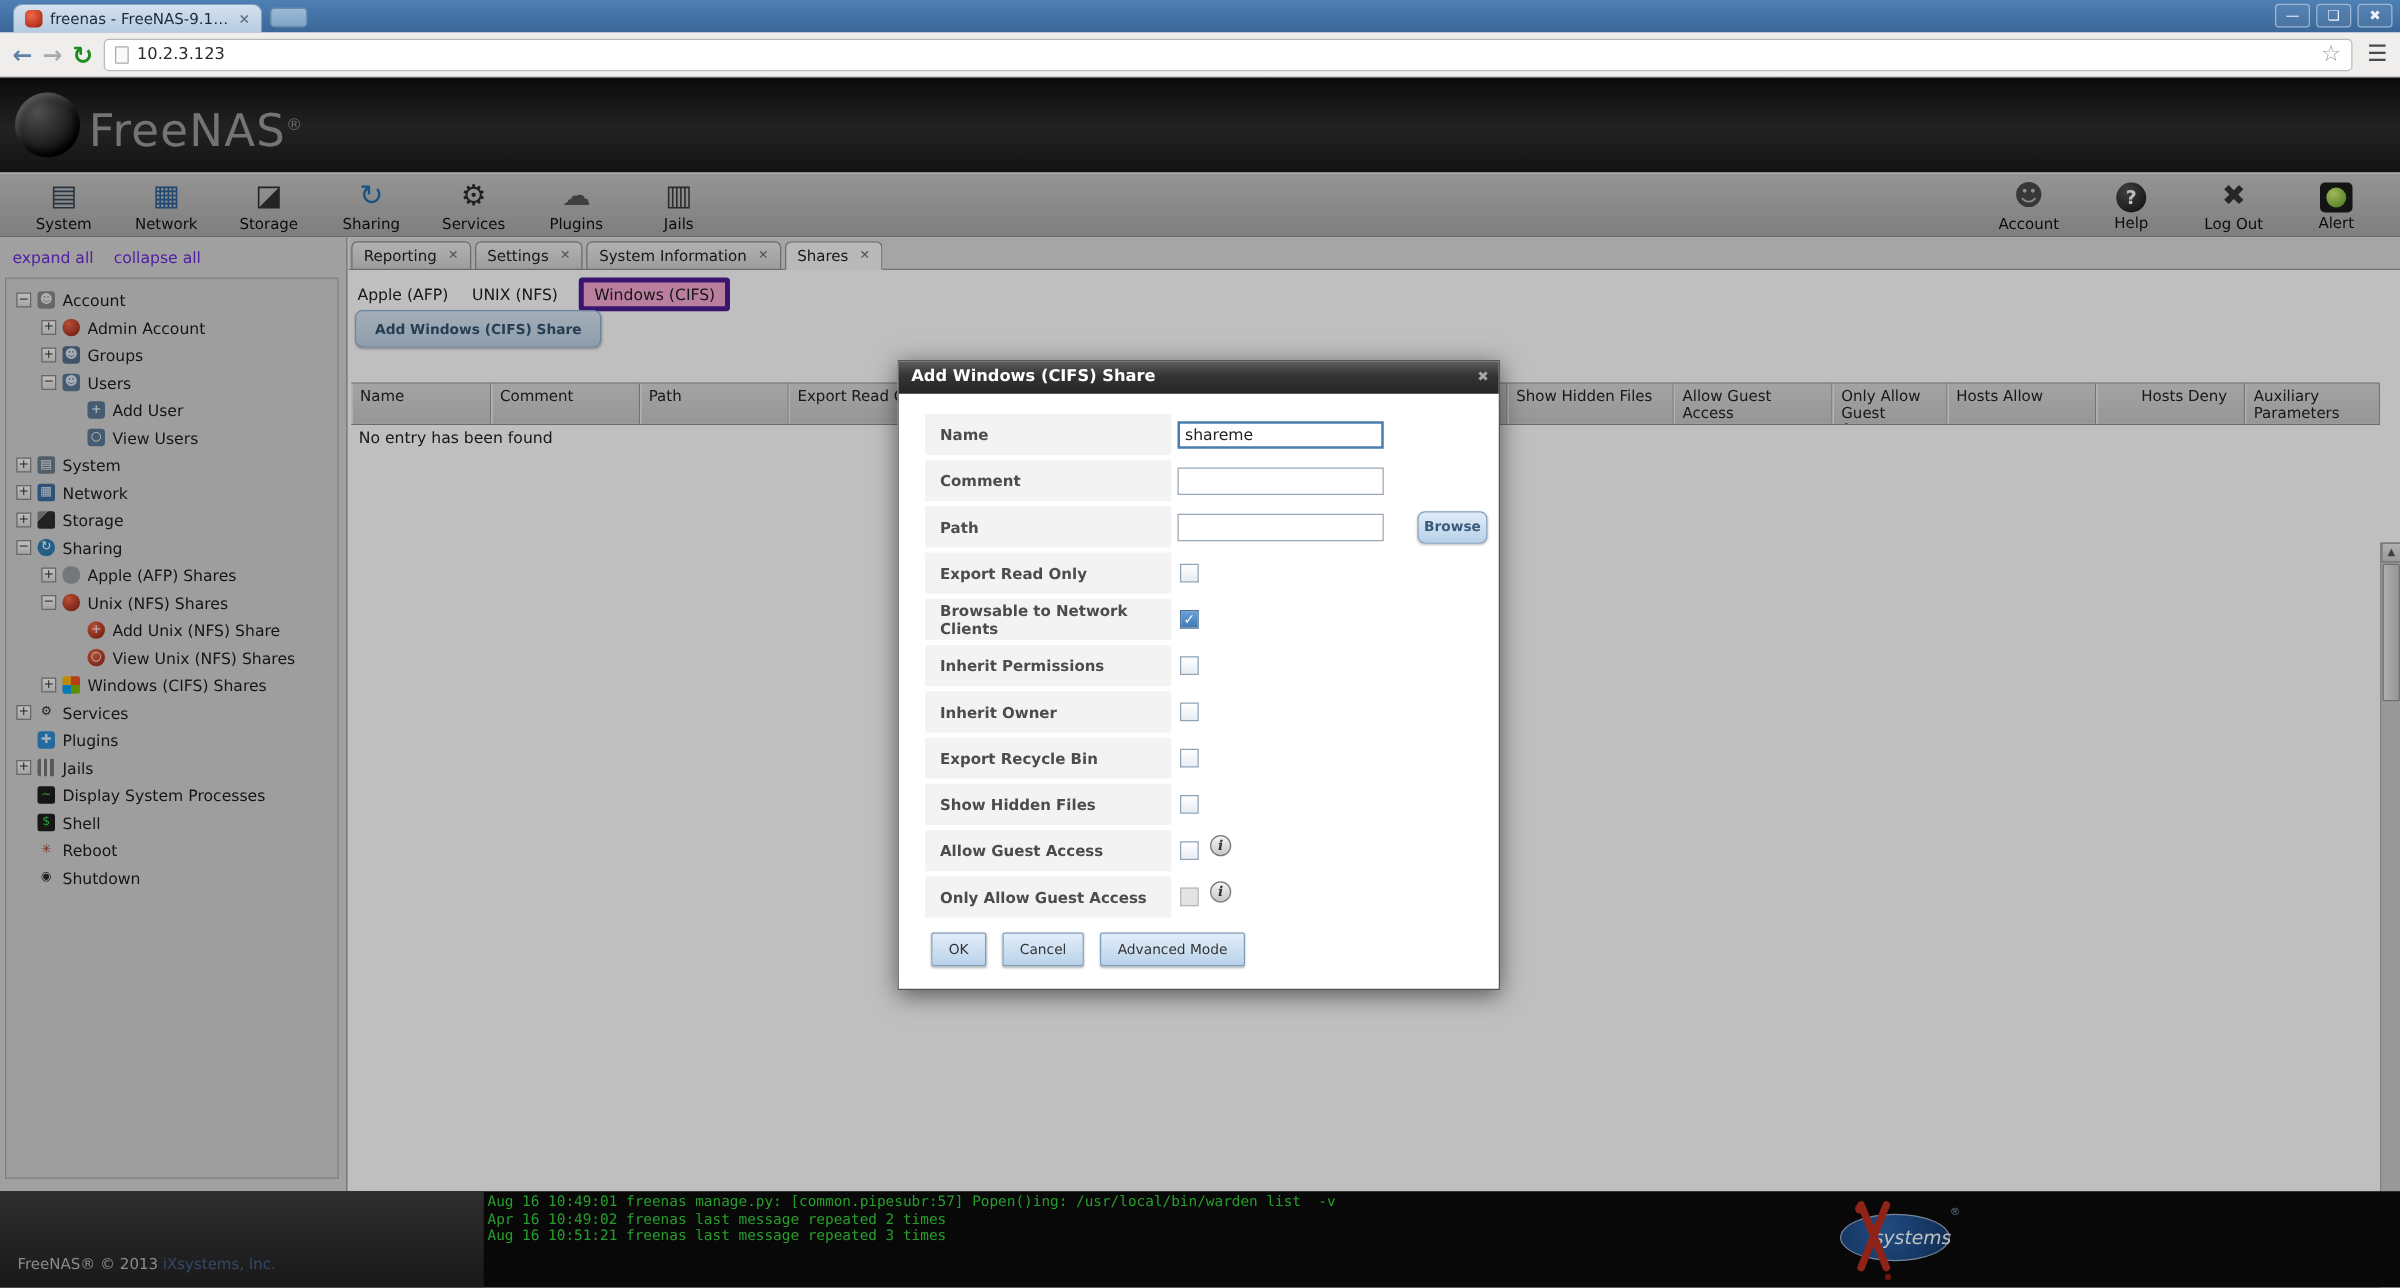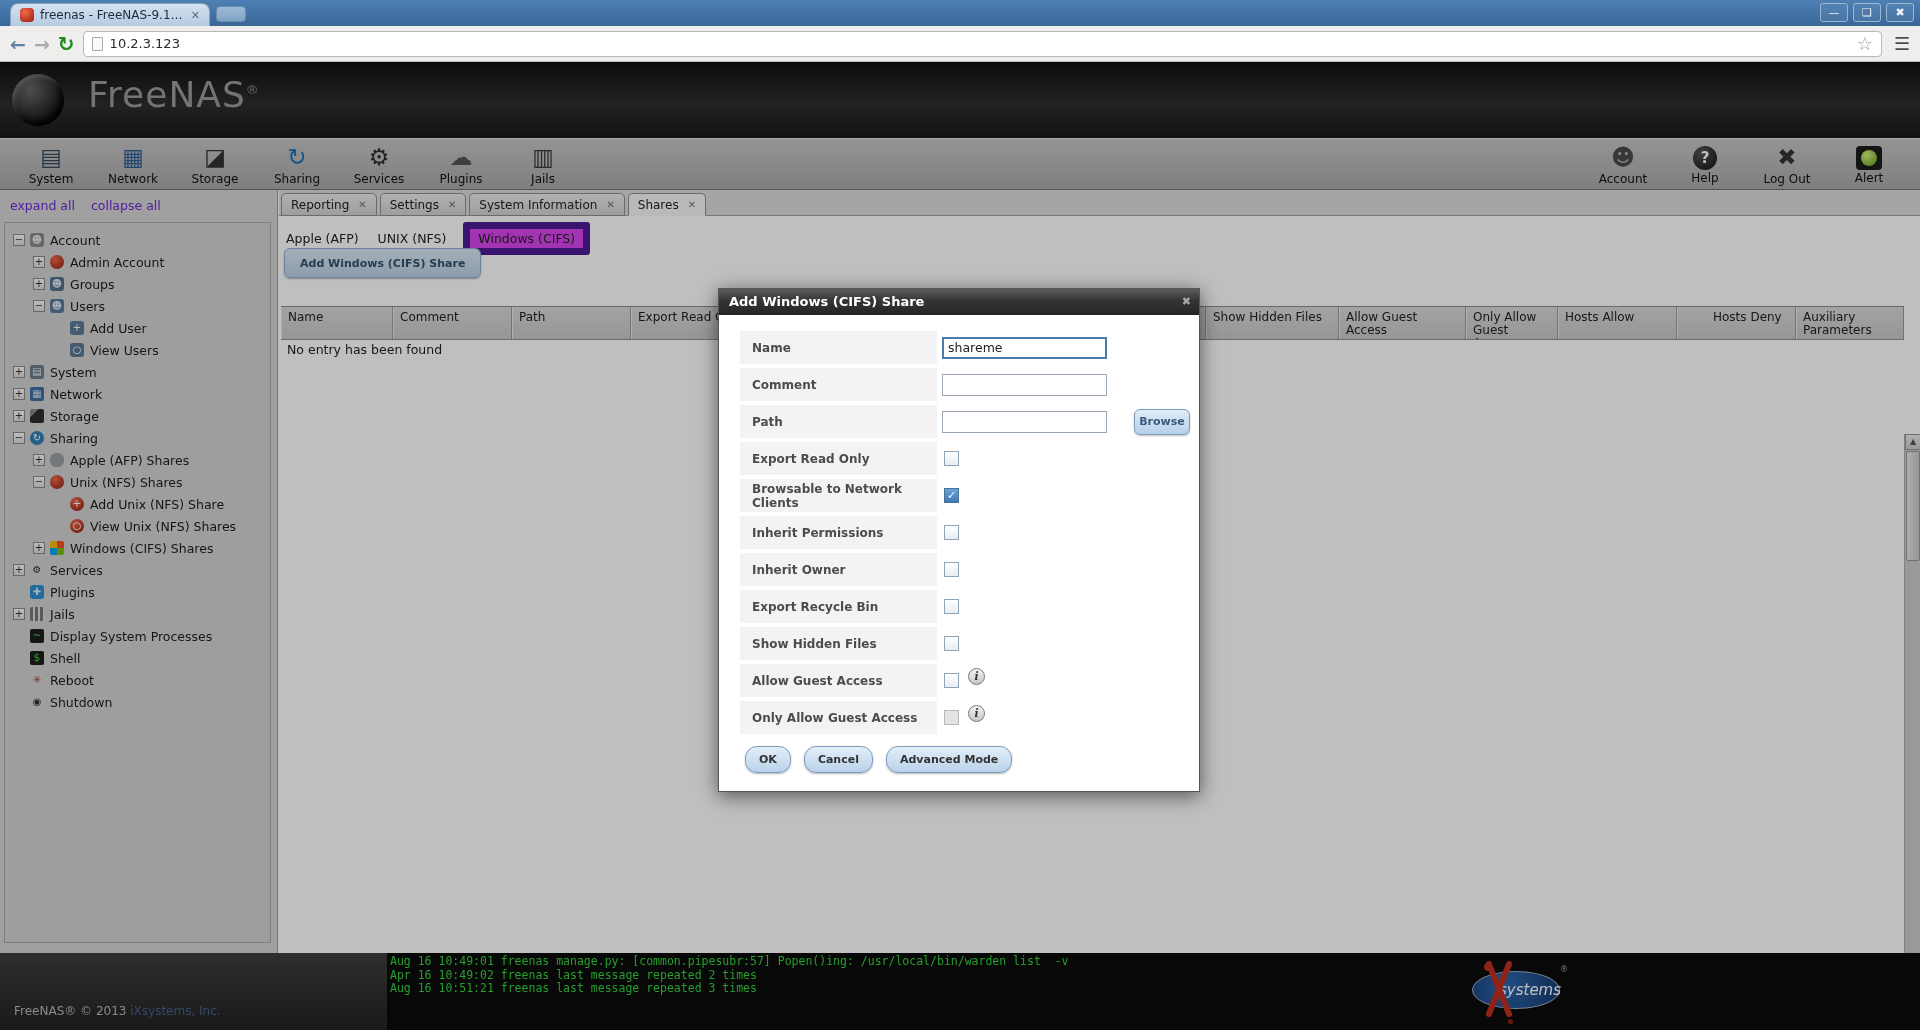--- a/index.html
+++ b/index.html
@@ -30,21 +30,21 @@
   display:flex;align-items:center;gap:7px;padding:0 8px}
 #doc-ico{width:11px;height:14px;border:1px solid #aaa;background:#fafafa;border-radius:1px}
 #url-text{font-size:13px;color:#2b2b2b}
 #star-ico{color:#9a9a9a;font-size:18px}
 #menu-ico{color:#4a4a4a;font-size:18px;margin-left:4px}
 
 
 #page{position:absolute;left:0;top:62px;width:1920px;height:968px;background:#fff}
 #fnheader{position:absolute;left:0;top:0;width:100%;height:76px;
   background:linear-gradient(#101010,#2e2e2e 55%,#191919);display:flex;align-items:center}
-#fnlogo{display:flex;align-items:flex-start;gap:24px;margin-left:12px}
+#fnlogo{display:flex;align-items:flex-end;gap:7px;margin-left:12px}
 #fnmark{width:52px;height:52px;border-radius:50%;
   background:radial-gradient(circle at 35% 30%,#6a6a6a,#161616 70%);
   box-shadow:inset -3px -4px 6px #000,inset 2px 3px 4px #777}
 #fnname{font-size:36px;color:#9b9b9b;letter-spacing:1px}
 #fnname sup{font-size:13px;color:#8a8a8a}
 
 #toolbar{position:absolute;left:0;top:76px;width:100%;height:52px;
   background:linear-gradient(#c6c6c6,#a9a9a9);border-top:1px solid #e0e0e0;border-bottom:1px solid #6f6f6f;
   display:flex;justify-content:space-between;align-items:center;padding:0 14px}
 .tbgroup{display:flex;gap:8px}
@@ -71,21 +71,21 @@
 
 #contentarea{position:absolute;left:279px;top:0;right:0;bottom:0;background:#fff}
 #tabstrip{position:absolute;left:0;top:0;right:0;height:26px;background:#dcdcdc;border-bottom:1px solid #9e9e9e}
 #tabs{position:absolute;left:2px;bottom:-1px;display:flex;gap:3px}
 .ctab{display:flex;align-items:center;gap:9px;height:23px;padding:0 9px;border:1px solid #8f8f8f;
   border-radius:5px 5px 0 0;background:linear-gradient(#ededed,#d2d2d2);font-size:12px;color:#222}
 .ctab.active{background:#f7f7f7;border-bottom-color:#f7f7f7}
 .ctab .tclose{font-size:10px;color:#707070}
 #subtabs{position:absolute;left:5px;top:32px;display:flex;align-items:center;gap:15px}
 .stab{font-size:12.5px;color:#222;padding:2px 2px}
-.stab.active{background:#d946ef;border:7px solid #4c1d95;border-radius:3px;padding:2px 8px}
+.stab.active{background:#f9a8d4;border:4px solid #4c1d95;border-radius:3px;padding:2px 8px}
 #addbtn{position:absolute;left:5px;top:58px;height:30px;padding:0 15px;display:flex;align-items:center;
   border:1px solid #8fafcf;border-radius:6px;background:linear-gradient(#dcе9f6,#bcd2e6);
   background:linear-gradient(#dce9f6,#bcd2e6);font-weight:bold;font-size:11px;color:#34536e;
   box-shadow:0 1px 2px rgba(0,0,0,.3)}
 #gridhead{position:absolute;left:2px;top:116px;display:flex;border-top:1px solid #8f8f8f;border-bottom:1px solid #8f8f8f}
 .gcol{background:linear-gradient(#dadada,#c8c8c8);border-right:1px solid #9a9a9a;border-left:1px solid #ececec;
   font-size:12px;color:#222;padding:4px 6px 2px 6px;height:32px;line-height:13px;overflow:hidden}
 #emptyrow{position:absolute;left:8px;top:152px;font-size:12.5px;color:#222}
 
 
@@ -133,22 +133,22 @@
   text-align:center;line-height:24px;box-shadow:0 1px 2px rgba(0,0,0,.25)}
 .cb{width:15px;height:15px;flex:none;margin-left:2px;border:1px solid #8fa3b5;
   background:linear-gradient(#ffffff,#e7edf3);font-size:11px;line-height:13px;text-align:center;color:#fff}
 .cb.checked{background:linear-gradient(#6aa3d8,#3f7ab5);border-color:#4a7297}
 .cb.disabled{background:#e3e3e3;border-color:#b8b8b8}
 .info{width:17px;height:17px;flex:none;border:1px solid #777;border-radius:50%;
   background:linear-gradient(#f4f4f4,#c7c7c7);color:#333;font-family:"DejaVu Serif","Liberation Serif",serif;
   font-style:italic;font-weight:bold;font-size:11px;text-align:center;line-height:15px;
   margin-left:9px;margin-top:-8px}
 #dbtns{display:flex;gap:13px;margin-top:12px;padding-left:5px}
-.dbtn{height:27px;padding:0 13px;border:1px solid #7d9cbb;border-radius:12px;
-  background:linear-gradient(#e3eef9,#b9d2ea);font-weight:bold;font-size:11px;color:#333;
+.dbtn{height:27px;padding:0 13px;border:1px solid #7d9cbb;border-radius:2px;
+  background:linear-gradient(#e3eef9,#b9d2ea);font-weight:normal;font-size:11px;color:#333;
   display:flex;align-items:center;box-shadow:0 1px 2px rgba(0,0,0,.3)}
 </style>
 </head>
 <body>
 
 <div id="stage">
 
   <div id="titlebar">
     <div class="btab">
       <span class="favicon"></span>

